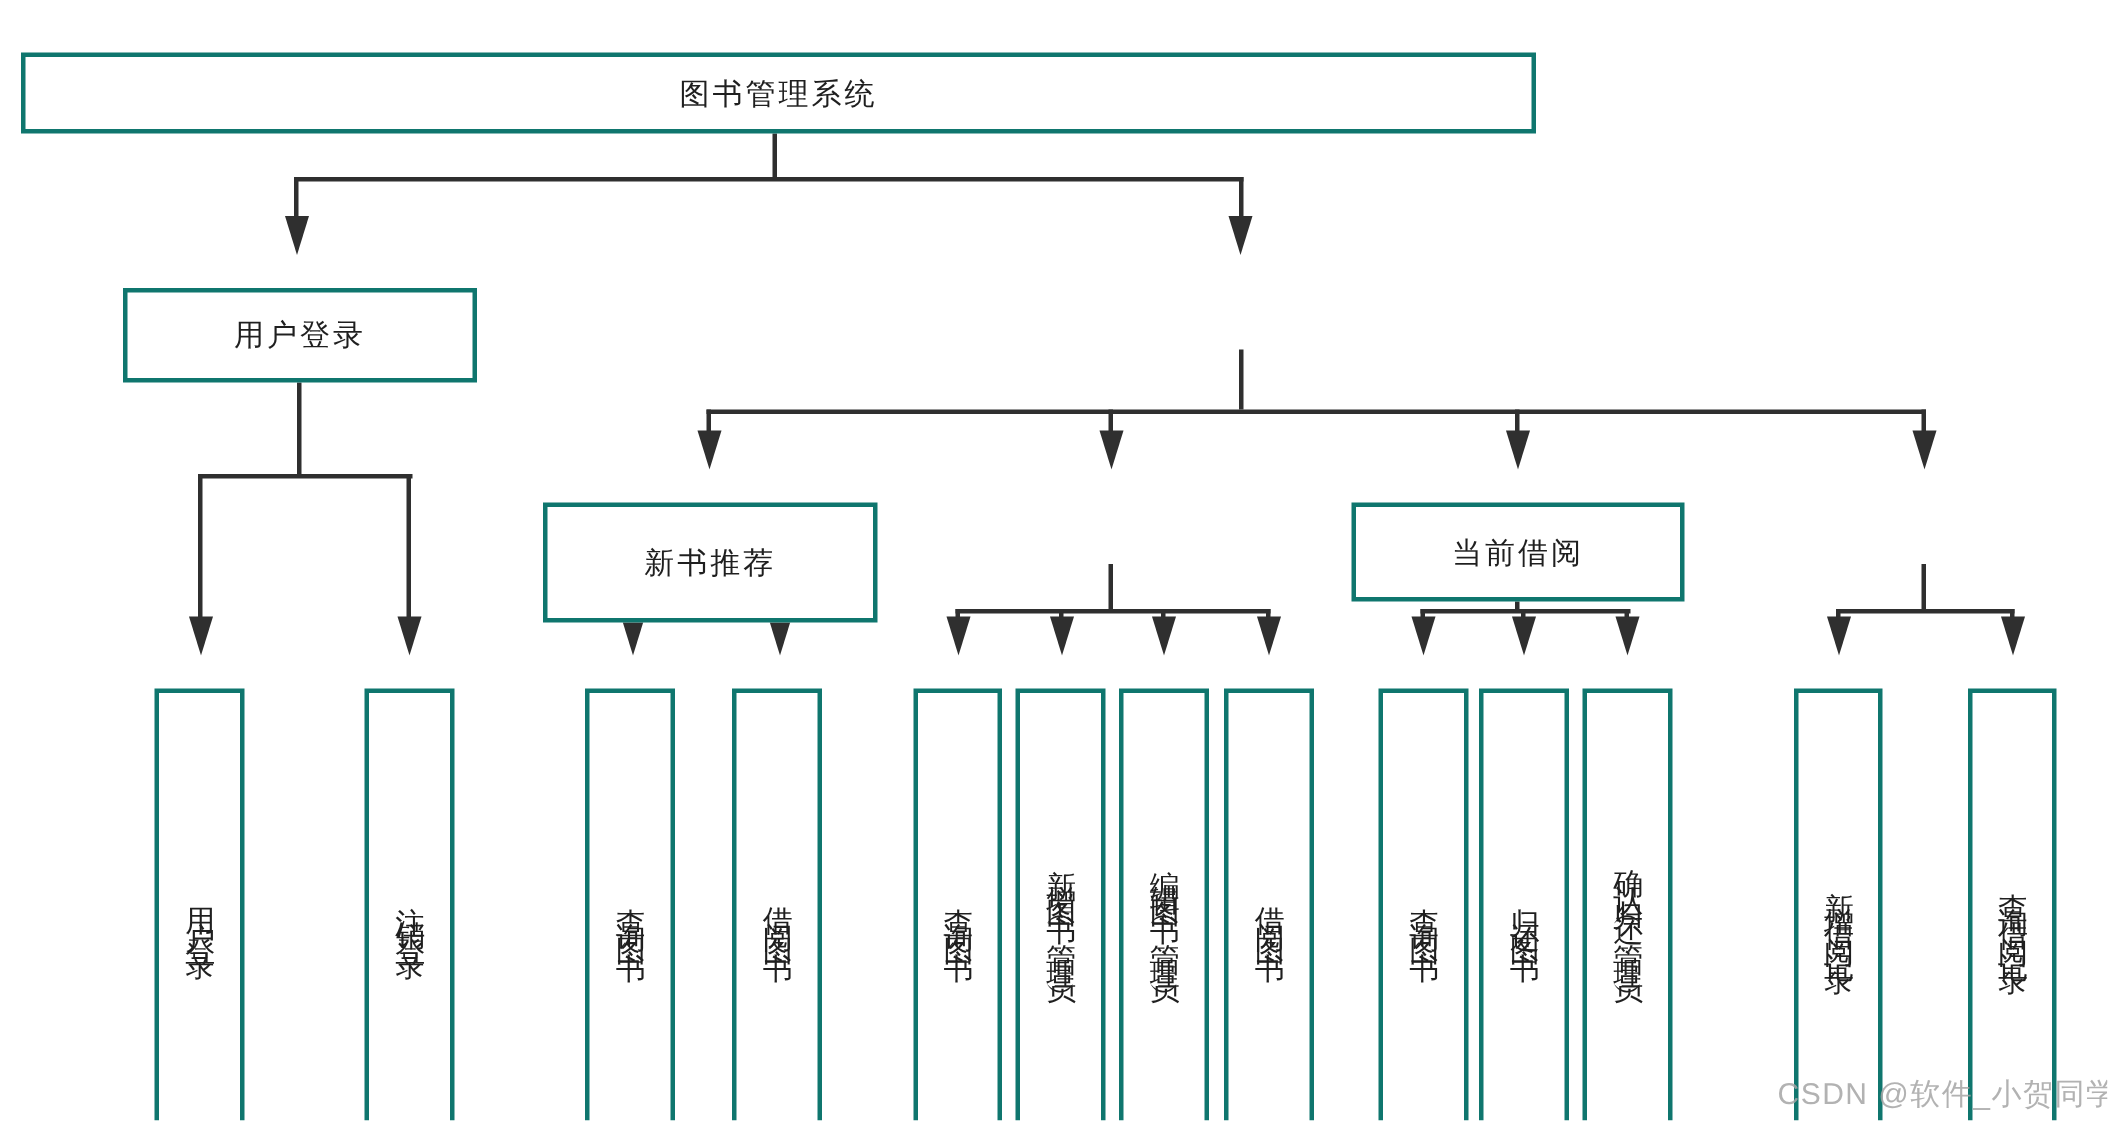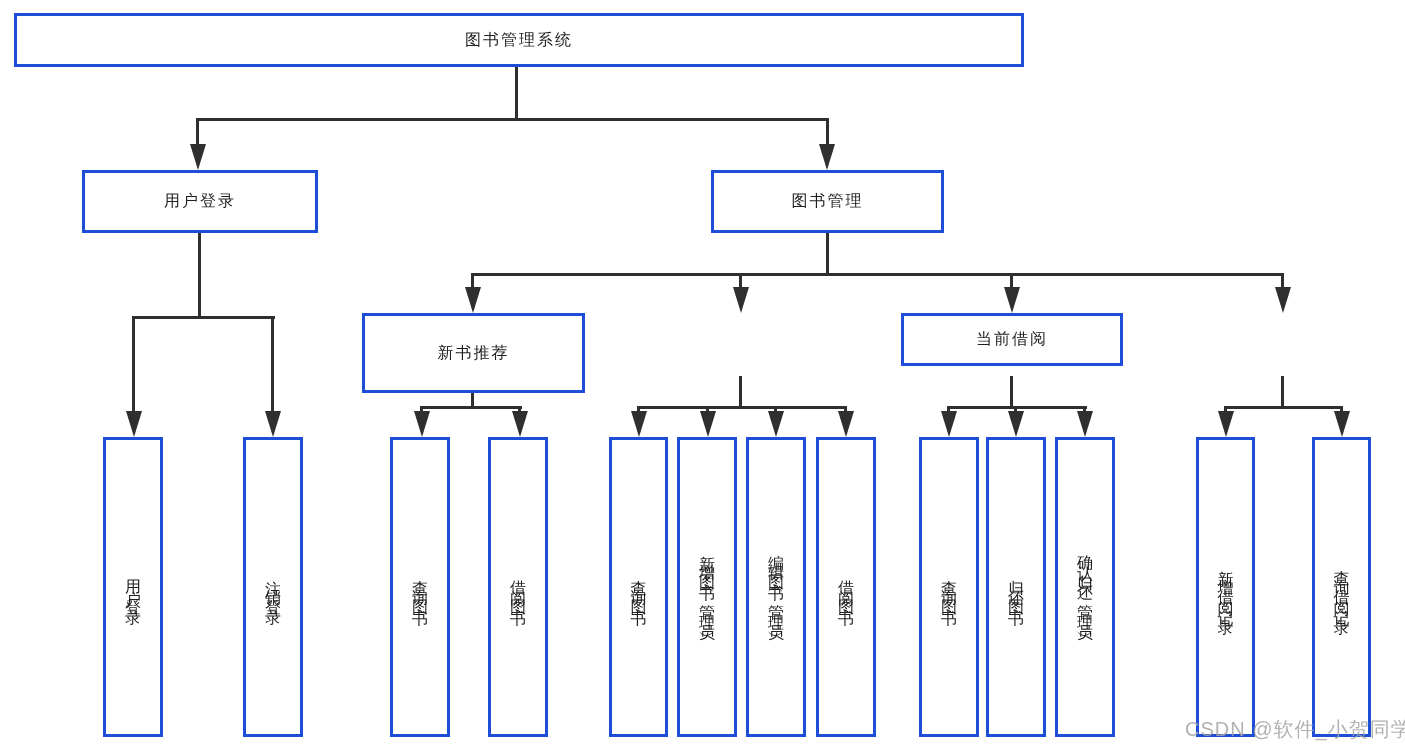--- a/index.html
+++ b/index.html
@@ -8,28 +8,29 @@
     width:1405px;height:747px;
     background:#ffffff;
     font-family:"Liberation Sans",sans-serif;
     color:#1f1f1f;
     overflow:hidden;
   }
   .box{
     position:absolute;
     box-sizing:border-box;
     background:#ffffff;
-    border:3px solid #1d4ed8;
+    border:3px solid #0f766e;
     display:flex;
     align-items:center;
     justify-content:center;
-    font-size:16px;
+    font-size:20px;
     letter-spacing:2px;
     white-space:nowrap;
     z-index:2;
+    margin-top:22px;
   }
   .vbox{
     writing-mode:vertical-rl;
     text-orientation:mixed;
     letter-spacing:10px;
     line-height:1;
     white-space:normal;
   }
   .vl{position:absolute;width:3px;background:#2f2f2f;z-index:1;}
   .hl{position:absolute;height:3px;background:#2f2f2f;z-index:1;}
@@ -58,42 +59,41 @@
   <div class="box" style="left:14px;top:13px;width:1010px;height:54px">图书管理系统</div>
 
   <div class="vl" style="left:515px;top:67px;height:51px"></div>
   <div class="hl" style="left:196px;top:118px;width:633px"></div>
   <div class="vl" style="left:196px;top:118px;height:30px"></div>
   <div class="ar" style="left:190px;top:144px"></div>
   <div class="vl" style="left:826px;top:118px;height:30px"></div>
   <div class="ar" style="left:819px;top:144px"></div>
 
   <div class="box" style="left:82px;top:170px;width:236px;height:63px">用户登录</div>
-  <div class="box" style="left:711px;top:170px;width:233px;height:63px">图书管理</div>
 
   <div class="vl" style="left:198px;top:233px;height:83px"></div>
   <div class="hl" style="left:132px;top:316px;width:143px"></div>
   <div class="vl" style="left:132px;top:316px;height:99px"></div>
   <div class="ar" style="left:126px;top:411px"></div>
   <div class="vl" style="left:271px;top:316px;height:99px"></div>
   <div class="ar" style="left:265px;top:411px"></div>
 
   <div class="vl" style="left:826px;top:233px;height:40px"></div>
   <div class="hl" style="left:471px;top:273px;width:813px"></div>
   <div class="vl" style="left:471px;top:273px;height:18px"></div>
   <div class="ar" style="left:465px;top:287px"></div>
   <div class="vl" style="left:739px;top:273px;height:18px"></div>
   <div class="ar" style="left:733px;top:287px"></div>
   <div class="vl" style="left:1010px;top:273px;height:18px"></div>
   <div class="ar" style="left:1004px;top:287px"></div>
   <div class="vl" style="left:1281px;top:273px;height:18px"></div>
   <div class="ar" style="left:1275px;top:287px"></div>
 
   <div class="box" style="left:362px;top:313px;width:223px;height:80px">新书推荐</div>
-  <div class="box" style="left:901px;top:313px;width:222px;height:53px">当前借阅</div>
+  <div class="box" style="left:901px;top:313px;width:222px;height:66px">当前借阅</div>
 
   <div class="vl" style="left:471px;top:376px;height:30px"></div>
   <div class="hl" style="left:420px;top:406px;width:102px"></div>
   <div class="vl" style="left:420px;top:406px;height:9px"></div>
   <div class="ar" style="left:414px;top:411px"></div>
   <div class="vl" style="left:518px;top:406px;height:9px"></div>
   <div class="ar" style="left:512px;top:411px"></div>
 
   <div class="vl" style="left:739px;top:376px;height:30px"></div>
   <div class="hl" style="left:637px;top:406px;width:210px"></div>

